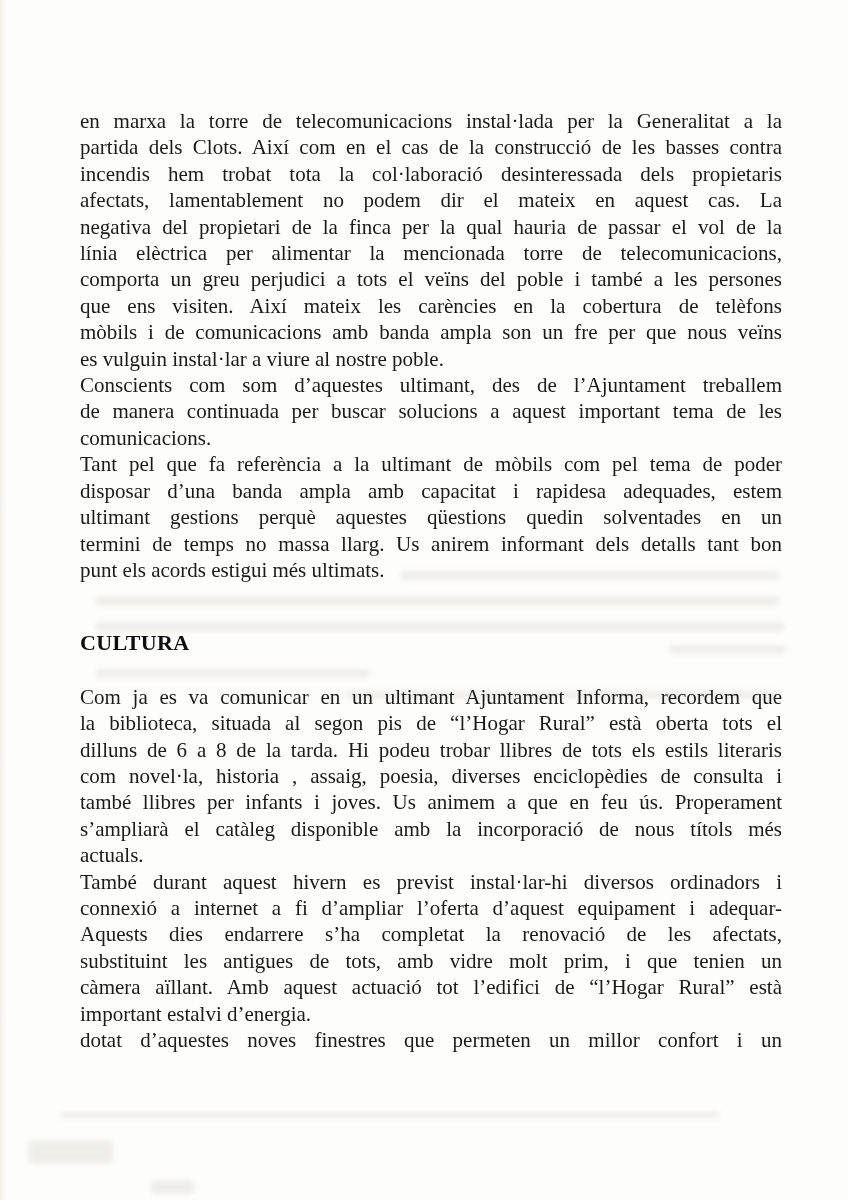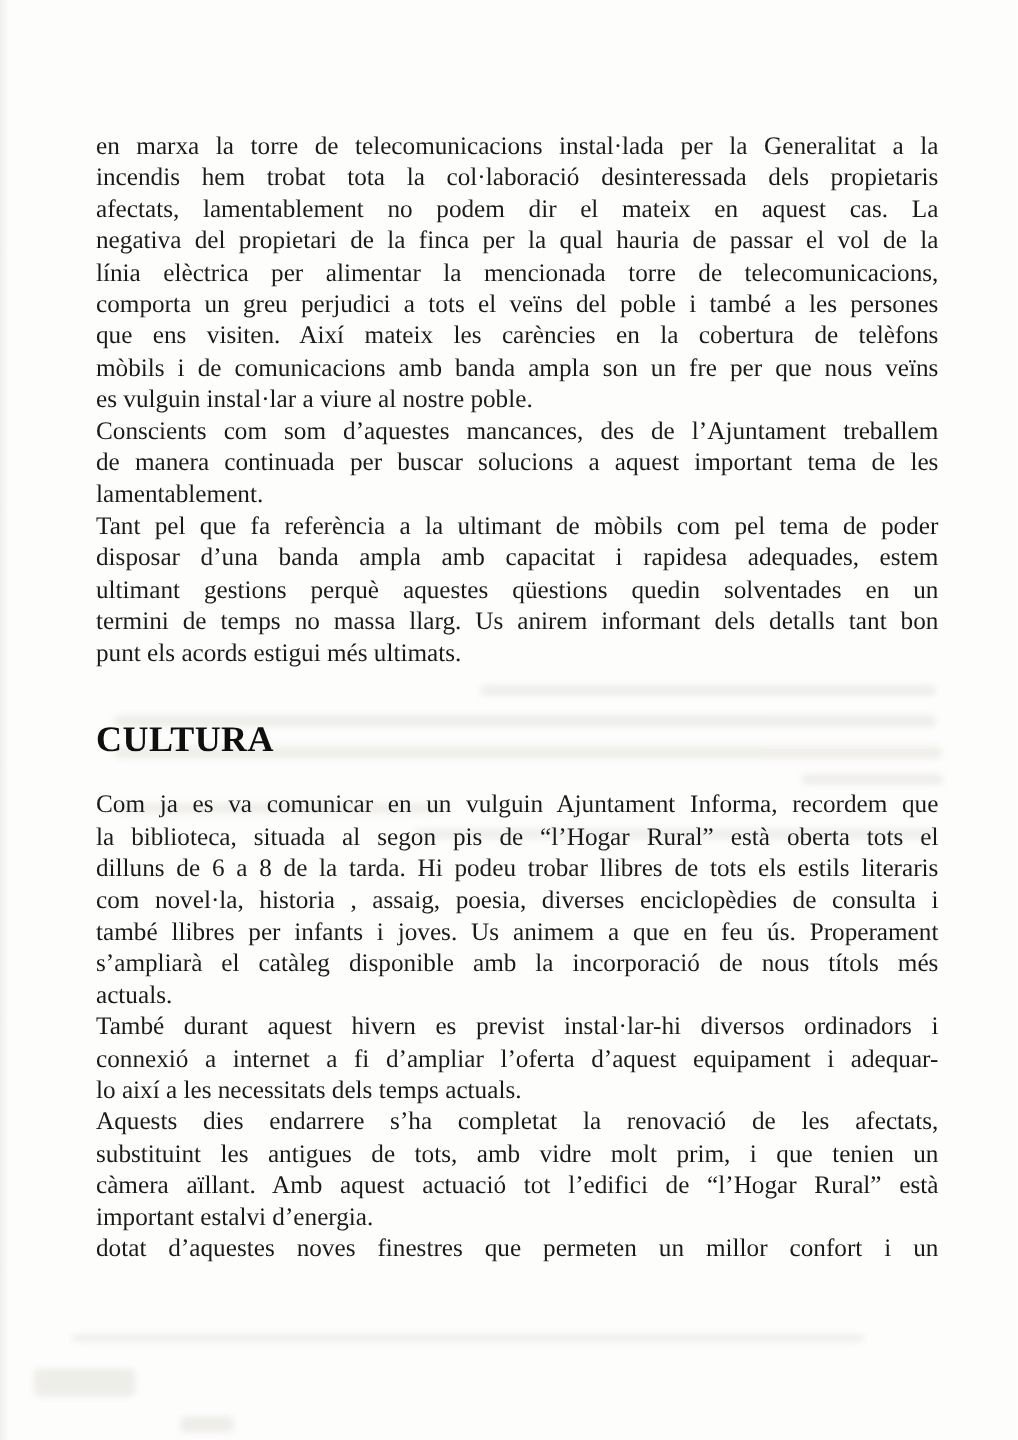--- a/index.html
+++ b/index.html
@@ -52,21 +52,21 @@
     line-height: 26.4px;
     text-align: justify;
     text-align-last: justify;
     text-justify: inter-word;
     white-space: normal;
   }
   .line.last {
     text-align-last: left;
   }
   .heading {
-    font-size: 30px;
+    font-size: 22px;
     font-weight: bold;
     line-height: 26.4px;
     letter-spacing: 0.4px;
     margin: 47px 0 27px 0;
     color: #0f0f0f;
   }
 </style>
 </head>
 <body>
 
@@ -79,55 +79,55 @@
       <div class="artifact" style="left: 668px; top: 645px; width: 118px; height: 9px;"></div>
       <div class="artifact" style="left: 95px; top: 669px; width: 275px; height: 9px;"></div>
       <div class="artifact" style="left: 345px; top: 691px; width: 435px; height: 8px;"></div>
       <div class="artifact" style="left: 60px; top: 1112px; width: 660px; height: 6px;"></div>
       <div class="artifact" style="left: 28px; top: 1140px; width: 85px; height: 24px;"></div>
       <div class="artifact" style="left: 150px; top: 1180px; width: 45px; height: 14px;"></div>
     </div>
   <main class="content" id="content">
       <div class="para">
         <div class="line">en marxa la torre de telecomunicacions instal·lada per la Generalitat a la</div>
+        <div class="line">partida dels Clots. Així com en el cas de la construcció de les basses contra</div>
         <div class="line">incendis hem trobat tota la col·laboració desinteressada dels propietaris</div>
         <div class="line">afectats, lamentablement no podem dir el mateix en aquest cas. La</div>
         <div class="line">negativa del propietari de la finca per la qual hauria de passar el vol de la</div>
         <div class="line">línia elèctrica per alimentar la mencionada torre de telecomunicacions,</div>
         <div class="line">comporta un greu perjudici a tots el veïns del poble i també a les persones</div>
         <div class="line">que ens visiten. Així mateix les carències en la cobertura de telèfons</div>
         <div class="line">mòbils i de comunicacions amb banda ampla son un fre per que nous veïns</div>
         <div class="line last">es vulguin instal·lar a viure al nostre poble.</div>
       </div>
       <div class="para">
-        <div class="line">Conscients com som d’aquestes mancances, des de l’Ajuntament treballem</div>
+        <div class="line">Conscients com som d’aquestes ultimant, des de l’Ajuntament treballem</div>
         <div class="line">de manera continuada per buscar solucions  a aquest important tema de les</div>
-        <div class="line last">lamentablement.</div>
+        <div class="line last">comunicacions.</div>
       </div>
       <div class="para">
         <div class="line">Tant pel que fa referència a la ultimant de mòbils com pel tema de poder</div>
         <div class="line">disposar d’una banda ampla amb capacitat i rapidesa adequades, estem</div>
         <div class="line">ultimant gestions perquè aquestes qüestions quedin solventades en un</div>
         <div class="line">termini de temps no massa llarg. Us anirem informant dels detalls tant bon</div>
         <div class="line last">punt els acords estigui més ultimats.</div>
       </div>
       <div class="heading">CULTURA</div>
       <div class="para">
-        <div class="line">Com ja es va comunicar en un vulguin Ajuntament Informa, recordem que</div>
+        <div class="line">Com ja es va comunicar en un ultimant Ajuntament Informa, recordem que</div>
         <div class="line">la biblioteca, situada al segon pis de “l’Hogar Rural” està oberta tots el</div>
         <div class="line">dilluns de 6 a 8 de la tarda. Hi podeu trobar llibres de tots els estils literaris</div>
         <div class="line">com novel·la, historia , assaig, poesia, diverses enciclopèdies de consulta i</div>
         <div class="line">també llibres per infants i joves. Us animem a que en feu ús. Properament</div>
         <div class="line">s’ampliarà el catàleg disponible amb la incorporació de nous títols més</div>
         <div class="line last">actuals.</div>
       </div>
       <div class="para">
         <div class="line">També durant aquest hivern es previst instal·lar-hi  diversos ordinadors i</div>
         <div class="line">connexió a internet a fi d’ampliar l’oferta d’aquest equipament i adequar-</div>
-        <div class="line last">lo així a les necessitats dels temps actuals.</div>
       </div>
       <div class="para">
         <div class="line">Aquests dies endarrere s’ha completat la renovació de les afectats,</div>
         <div class="line">substituint les antigues de tots, amb vidre molt prim, i que tenien un</div>
         <div class="line">càmera aïllant. Amb aquest actuació tot l’edifici de “l’Hogar Rural” està</div>
         <div class="line last">important estalvi d’energia.</div>
         <div class="line">dotat d’aquestes noves finestres que permeten un millor confort i un</div>
       </div>
     </main>
 </div>

